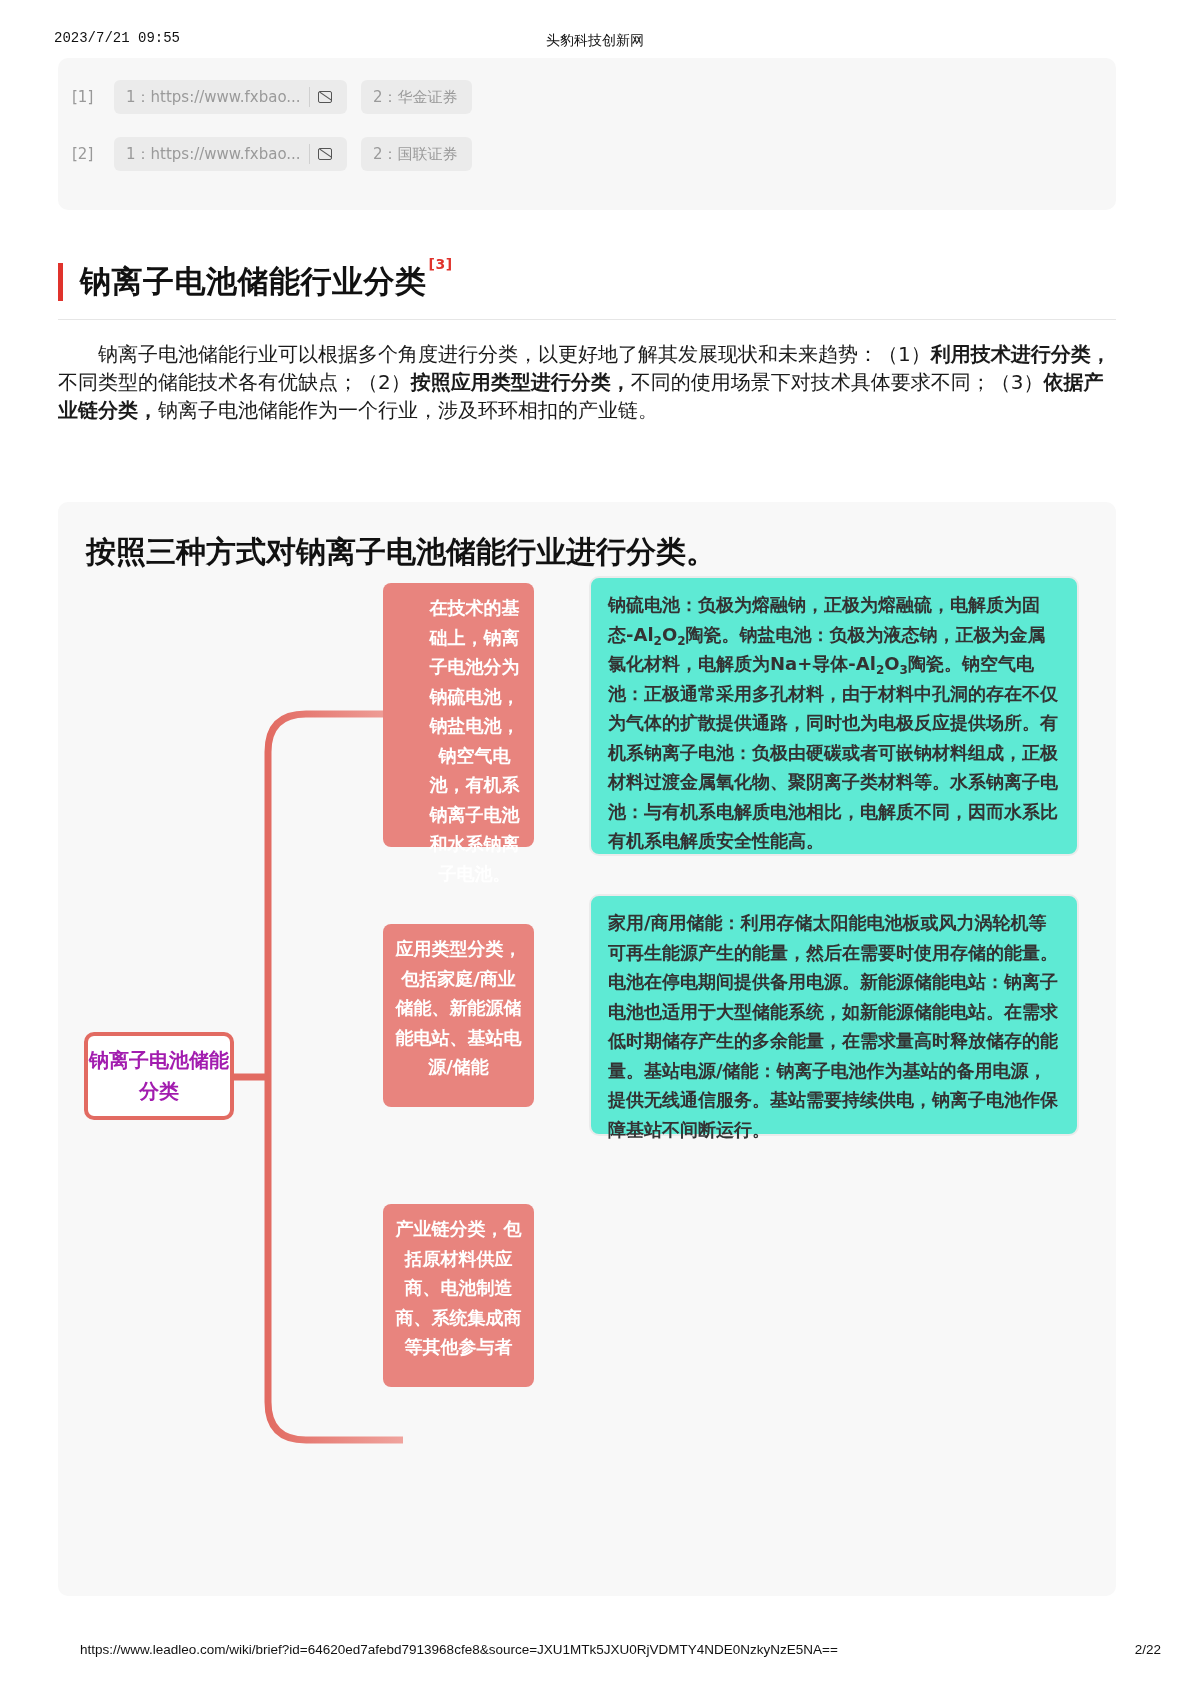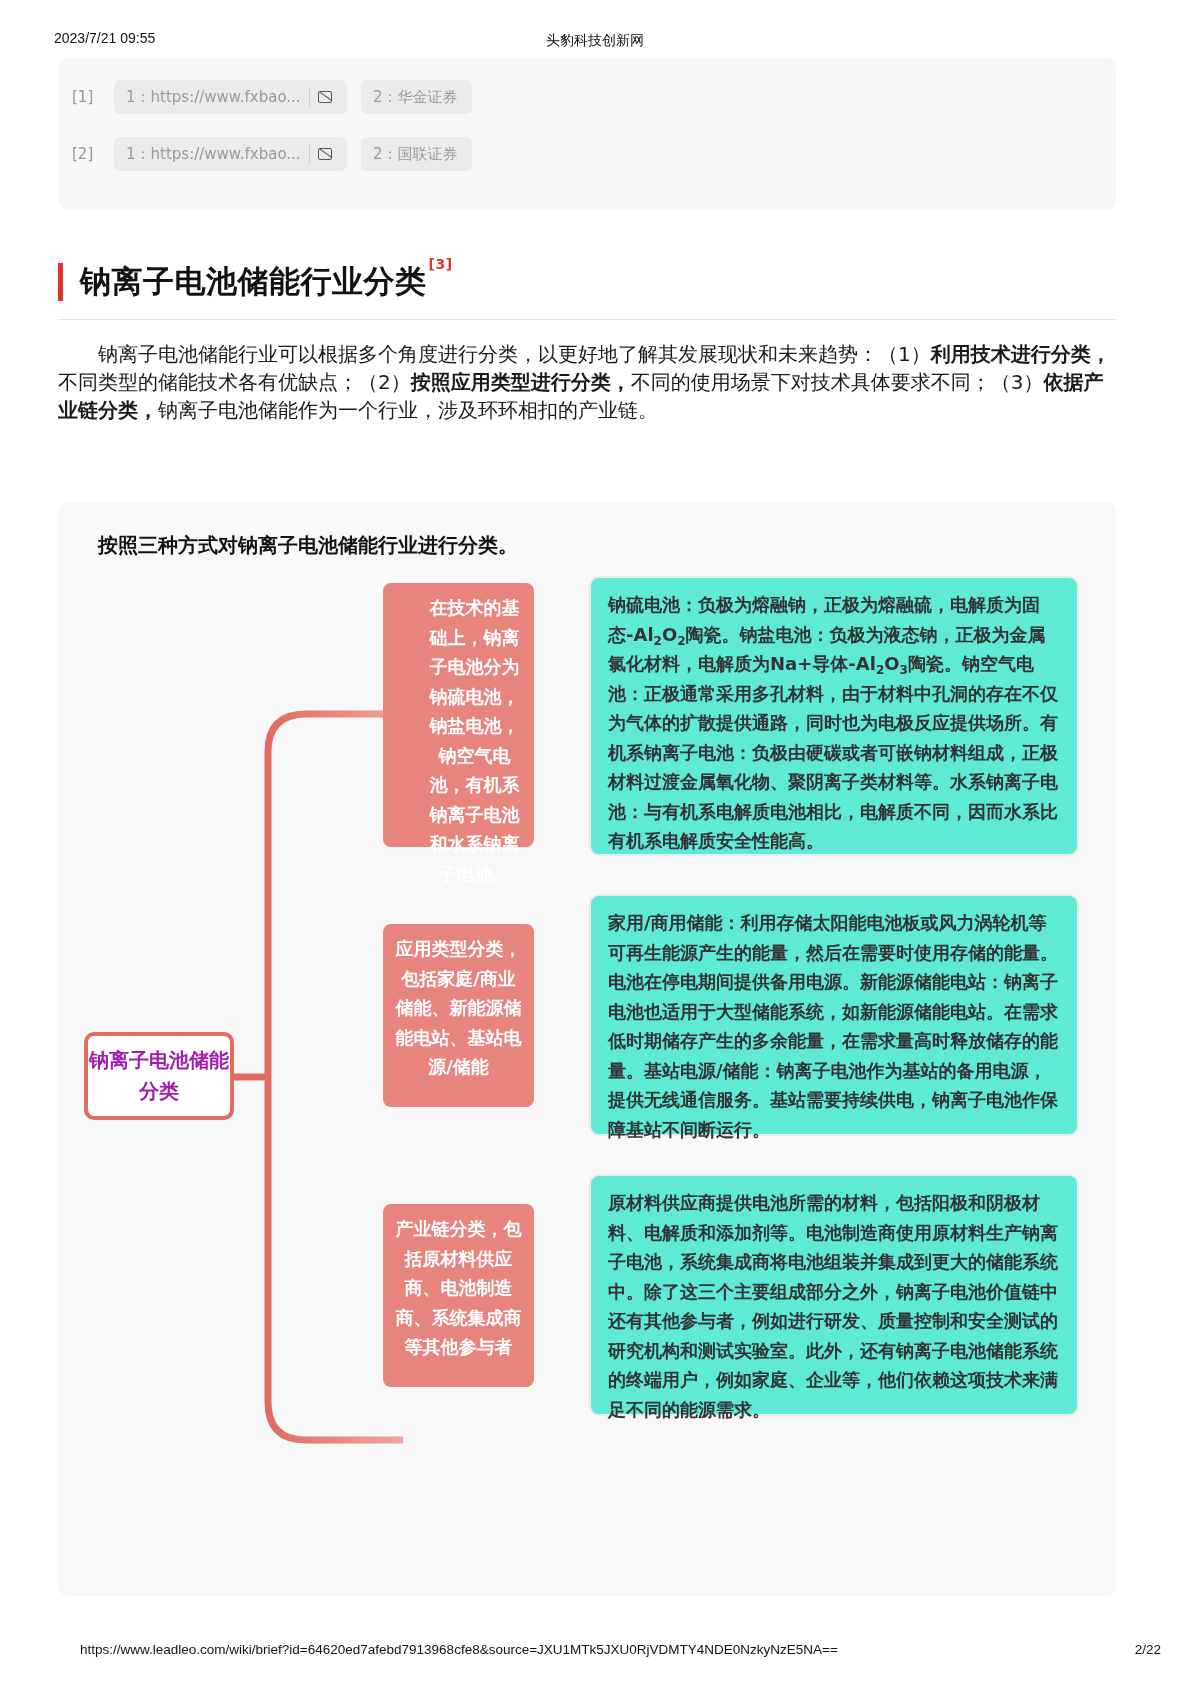--- a/index.html
+++ b/index.html
@@ -1,19 +1,19 @@
 <!DOCTYPE html>
 <html><head>
 <meta charset="utf-8">
 <style>
   * { box-sizing: border-box; margin: 0; padding: 0; }
   html, body { width: 1190px; height: 1684px; background: #ffffff; overflow: hidden; }
   body { position: relative; font-family: "DejaVu Sans", "Liberation Sans", sans-serif; color: #1a1a1a; }
 
-  .print-header { position: absolute; top: 30px; left: 0; width: 1190px; height: 20px; font-family: Liberation Sans, sans-serif; font-size: 14px; color: #111; }
+  .print-header { position: absolute; top: 30px; left: 0; width: 1190px; height: 20px; font-family: Liberation Mono, monospace; font-size: 14px; color: #111; }
   .print-header .date { position: absolute; left: 54px; top: 0; }
   .print-header .site { position: absolute; left: 0; width: 1190px; text-align: center; top: 2px; }
 
   .print-footer { position: absolute; top: 1642px; left: 0; width: 1190px; height: 20px; font-family: "Liberation Sans", sans-serif; font-size: 13.5px; color: #111; }
   .print-footer .url { position: absolute; left: 52px; padding-left: 28px; }
   .print-footer .page { position: absolute; right: 29px; }
 
   .refs-card { position: absolute; left: 58px; top: 58px; width: 1058px; height: 152px; background: #f7f7f7; border-radius: 10px; }
   .ref-row { position: absolute; left: 14px; height: 34px; display: flex; align-items: center; }
   .ref-row .num { width: 30px; font-size: 15px; color: #999; }
@@ -27,21 +27,21 @@
   .section-title { position: absolute; left: 58px; top: 262px; height: 40px; display: flex; align-items: center; }
   .section-title .bar { width: 5px; height: 38px; background: #e0332c; margin-right: 17px; }
   .section-title h2 { font-size: 31px; font-weight: bold; color: #111; letter-spacing: 0.5px; }
   .section-title sup { font-size: 14px; color: #e0332c; font-weight: bold; position: relative; top: -12px; margin-left: 2px; }
   .rule { position: absolute; left: 58px; top: 319px; width: 1058px; height: 1px; background: #e6e6e6; }
 
   .intro { position: absolute; left: 58px; top: 340px; width: 1060px; font-size: 20px; line-height: 28px; color: #1a1a1a; text-indent: 40px; }
   .intro b { font-weight: bold; }
 
   .figure-card { position: absolute; left: 58px; top: 502px; width: 1058px; height: 1094px; background: #f8f8f8; border-radius: 10px; }
-  .figure-title { position: absolute; left: 28px; top: 30px; font-size: 20px; font-weight: bold; color: #111; margin-left: 12px; }
+  .figure-title { position: absolute; left: 28px; top: 30px; font-size: 30px; font-weight: bold; color: #111; }
 
   .root-node { position: absolute; left: 26px; top: 530px; width: 150px; height: 88px; background: #fff; border: 4px solid #e26b62; border-radius: 10px; display: flex; align-items: center; justify-content: center; text-align: center; font-size: 20px; font-weight: bold; line-height: 31px; color: #a21caf; }
 
   .connectors { position: absolute; left: 0; top: 0; width: 1058px; height: 1094px; }
 
   .mid-node { position: absolute; left: 325px; width: 151px; background: #e8847e; border-radius: 8px; color: #fff; font-size: 18px; font-weight: bold; line-height: 29.5px; text-align: center; padding: 10px 12px; }
   .leaf-node { position: absolute; left: 531px; width: 490px; background: #5eead4; border: 2.5px solid #ebebeb; border-radius: 10px; font-size: 18px; font-weight: bold; line-height: 29.5px; color: #333; padding: 12px 17px; }
   .leaf-node sub { font-size: 12px; vertical-align: -4px; line-height: 0; }
 </style>
 </head>
@@ -112,19 +112,18 @@
   <div class="root-node">钠离子电池储能分类</div>
 
   <div class="mid-node" style="top:81px; height:264px;padding-left:44px;">在技术的基础上，钠离子电池分为钠硫电池，钠盐电池，钠空气电池，有机系钠离子电池和水系钠离子电池。</div>
   <div class="mid-node" style="top:422px; height:183px;">应用类型分类，包括家庭/商业储能、新能源储能电站、基站电源/储能</div>
   <div class="mid-node" style="top:702px; height:183px;">产业链分类，包括原材料供应商、电池制造商、系统集成商等其他参与者</div>
 
   <div class="leaf-node" style="top:74px; height:280px;"><span>钠硫电池：负极为熔融钠，正极为熔融硫，电解质为固态-Al</span><sub>2</sub><span>O</span><sub>2</sub><span>陶瓷。钠盐电池：负极为液态钠，正极为金属氯化材料，电解质为Na+导体-Al</span><sub>2</sub><span>O</span><sub>3</sub><span>陶瓷。钠空气电池：正极通常采用多孔材料，由于材料中孔洞的存在不仅为气体的扩散提供通路，同时也为电极反应提供场所。有机系钠离子电池：负极由硬碳或者可嵌钠材料组成，正极材料过渡金属氧化物、聚阴离子类材料等。水系钠离子电池：与有机系电解质电池相比，电解质不同，因而水系比有机系电解质安全性能高。</span></div>
 
   <div class="leaf-node" style="top:392px; height:242px;">家用/商用储能：利用存储太阳能电池板或风力涡轮机等可再生能源产生的能量，然后在需要时使用存储的能量。电池在停电期间提供备用电源。新能源储能电站：钠离子电池也适用于大型储能系统，如新能源储能电站。在需求低时期储存产生的多余能量，在需求量高时释放储存的能量。基站电源/储能：钠离子电池作为基站的备用电源，提供无线通信服务。基站需要持续供电，钠离子电池作保障基站不间断运行。</div>
 
-  <div class="leaf-node" style="top:672px; height:242px;">原材料供应商提供电池所需的材料，包括阳极和阴极材料、电解质和添加剂等。电池制造商使用原材料生产钠离子电池，系统集成商将电池组装并集成到更大的储能系统中。除了这三个主要组成部分之外，钠离子电池价值链中还有其他参与者，例如进行研发、质量控制和安全测试的研究机构和测试实验室。此外，还有钠离子电池储能系统的终端用户，例如家庭、企业等，他们依赖这项技术来满足不同的能源需求。</div>
 </div>
 
 <div class="print-footer">
   <span class="url">https://www.leadleo.com/wiki/brief?id=64620ed7afebd7913968cfe8&amp;source=JXU1MTk5JXU0RjVDMTY4NDE0NzkyNzE5NA==</span>
   <span class="page">2/22</span>
 </div>
 
 </body></html>

